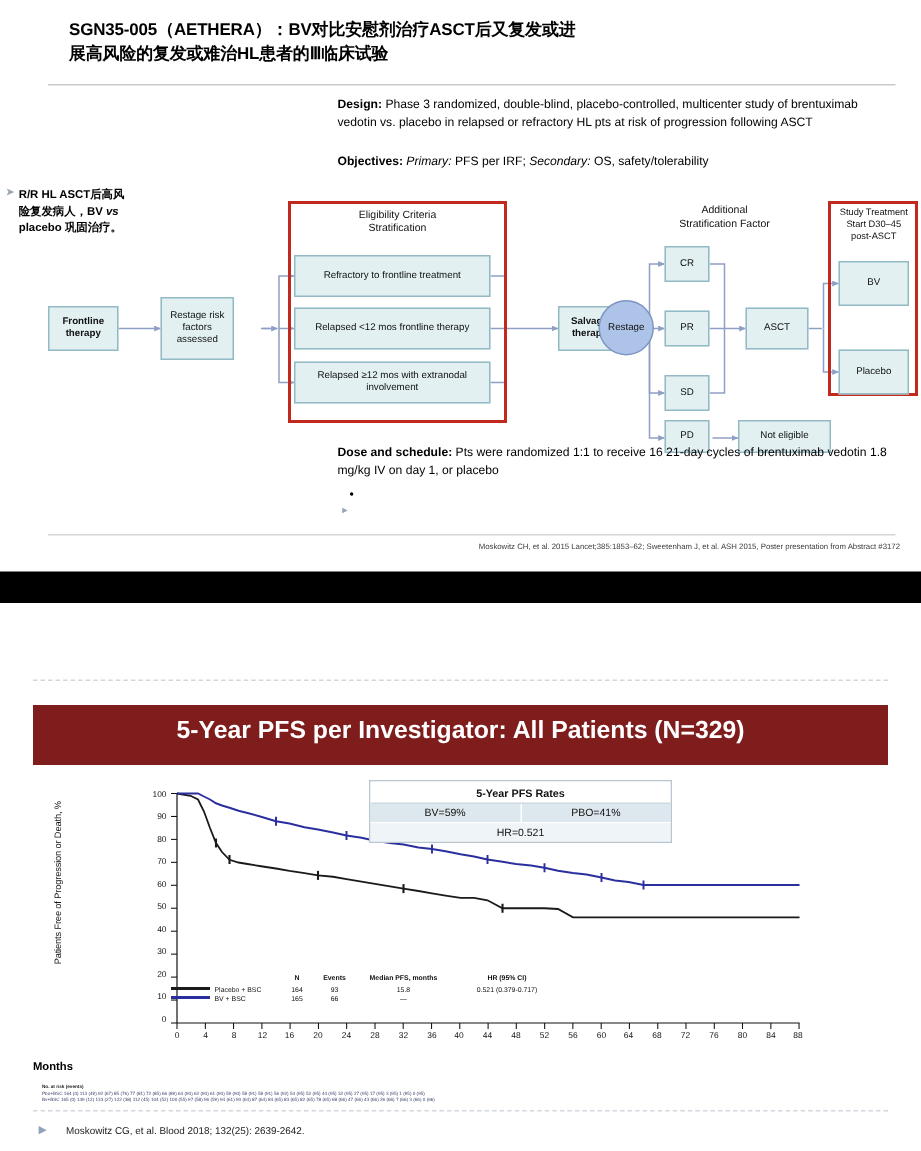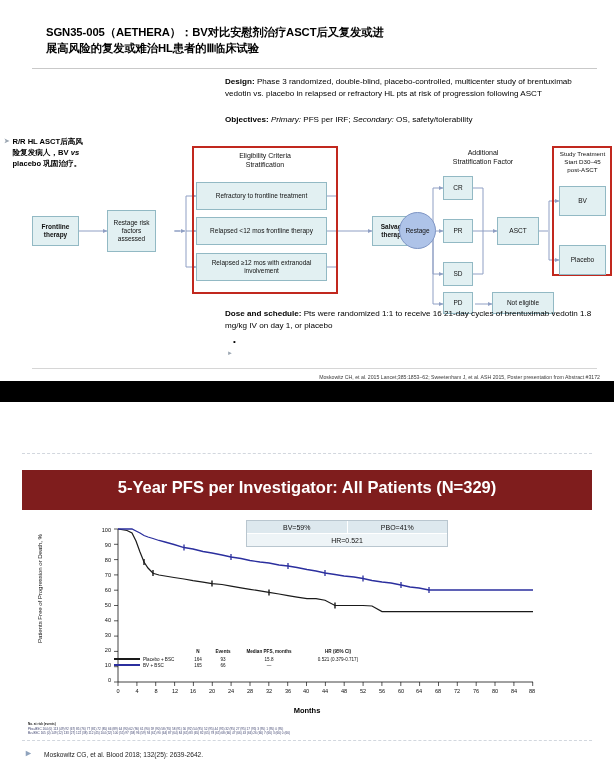--- a/index.html
+++ b/index.html
@@ -7,21 +7,21 @@
   body {
     width:614px; height:767px;
     background:#ffffff;
     font-family:"Liberation Sans", sans-serif;
     color:#000;
     overflow:hidden;
     position:relative;
   }
 
   
-  #slide1 { position:absolute; left:0; top:16px; width:614px; height:381px; background:#fff;text-decoration:underline; }
+  #slide1 { position:absolute; left:0; top:4px; width:614px; height:381px; background:#fff;text-decoration:underline; }
 
   .s1-title {
     position:absolute; left:46px; top:8px; width:545px;
     font-size:11.3px; font-weight:bold; line-height:1.42;
     letter-spacing:-0.1px;
   }
   .s1-rule { position:absolute; left:32px; top:52px; width:565px; height:1px; background:#c9c9c9; }
 
   .s1-bullets { position:absolute; left:4px; top:120px; width:118px; font-size:7.6px; font-weight:bold; line-height:1.45; }
   .s1-bullet { display:flex; margin-bottom:7px; }
@@ -72,21 +72,21 @@
   .greenhdr { position:absolute; left:0; top:8px; width:570px; text-align:center; color:#fff; font-size:16.5px; font-weight:bold; }
   .whitecard { position:absolute; left:0px; top:40px; width:570px; height:232px; background:#fff; }
 
   
   .chart-wrap { position:absolute; left:0; top:0; width:570px; height:232px; }
   .ylabel {
     position:absolute; left:-43px; top:75px; width:120px;
     transform:rotate(-90deg); font-size:6.2px; text-align:center; color:#111;
     letter-spacing:-0.1px;
   }
-  .xlabel { position:absolute; left:0; top:196px; width:570px; text-align:center; font-size:7.5px; font-weight:bold; }
+  .xlabel { position:absolute; left:0; top:196px; width:570px; font-size:7.5px; font-weight:bold; }
   .ytick { position:absolute; font-size:5.6px; text-align:right; width:14px; color:#111; }
   .xtick { position:absolute; font-size:5.6px; text-align:center; width:14px; color:#111; }
 
   .pfsbox { position:absolute; left:224px; top:10px; width:202px; background:#fff; border:1px solid #b9c6cf; }
   .pfs-h { text-align:center; font-size:7.2px; font-weight:bold; padding:2.5px 0; background:#fff; color:#111; border-bottom:1px solid #cfd9e0;}
   .pfs-r { display:flex; background:#dde8ee; border-bottom:1px solid #fff; }
   .pfs-r > div { flex:1; text-align:center; font-size:7px; padding:2.5px 0; color:#111; }
   .pfs-r > div + div { border-left:1px solid #fff; }
   .pfs-f { text-align:center; font-size:7px; padding:2.5px 0; background:#eef4f7; color:#111; }
 
@@ -378,20 +378,21 @@
         <div class="xtick" style="left:372px; top:178px;">60</div>
         <div class="xtick" style="left:390px; top:178px;">64</div>
         <div class="xtick" style="left:409px; top:178px;">68</div>
         <div class="xtick" style="left:428px; top:178px;">72</div>
         <div class="xtick" style="left:447px; top:178px;">76</div>
         <div class="xtick" style="left:466px; top:178px;">80</div>
         <div class="xtick" style="left:485px; top:178px;">84</div>
         <div class="xtick" style="left:503px; top:178px;">88</div>
 
         <div class="pfsbox">
+          <div class="pfs-h">5-Year PFS Rates</div>
           <div class="pfs-r">
             <div>BV=59%</div>
             <div>PBO=41%</div>
           </div>
           <div class="pfs-f">HR=0.521</div>
         </div>
 
         <div class="legend">
           <div class="leg-row">
             <span class="leg-line" style="background:#1a1a1a;"></span>

